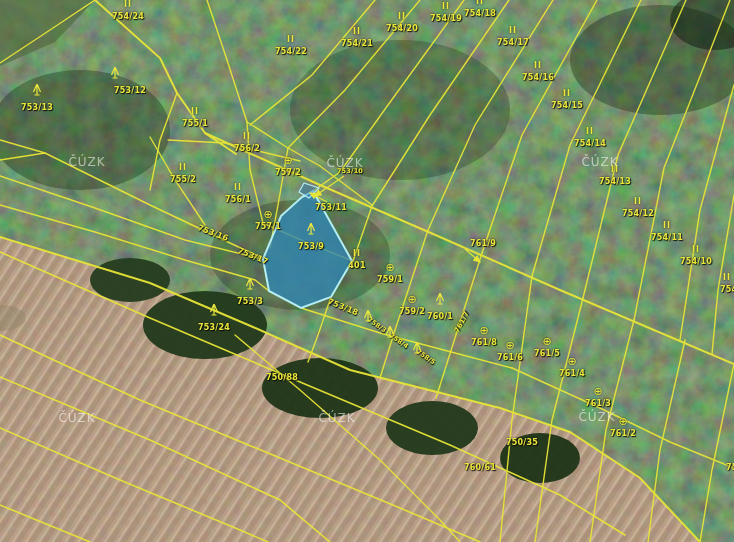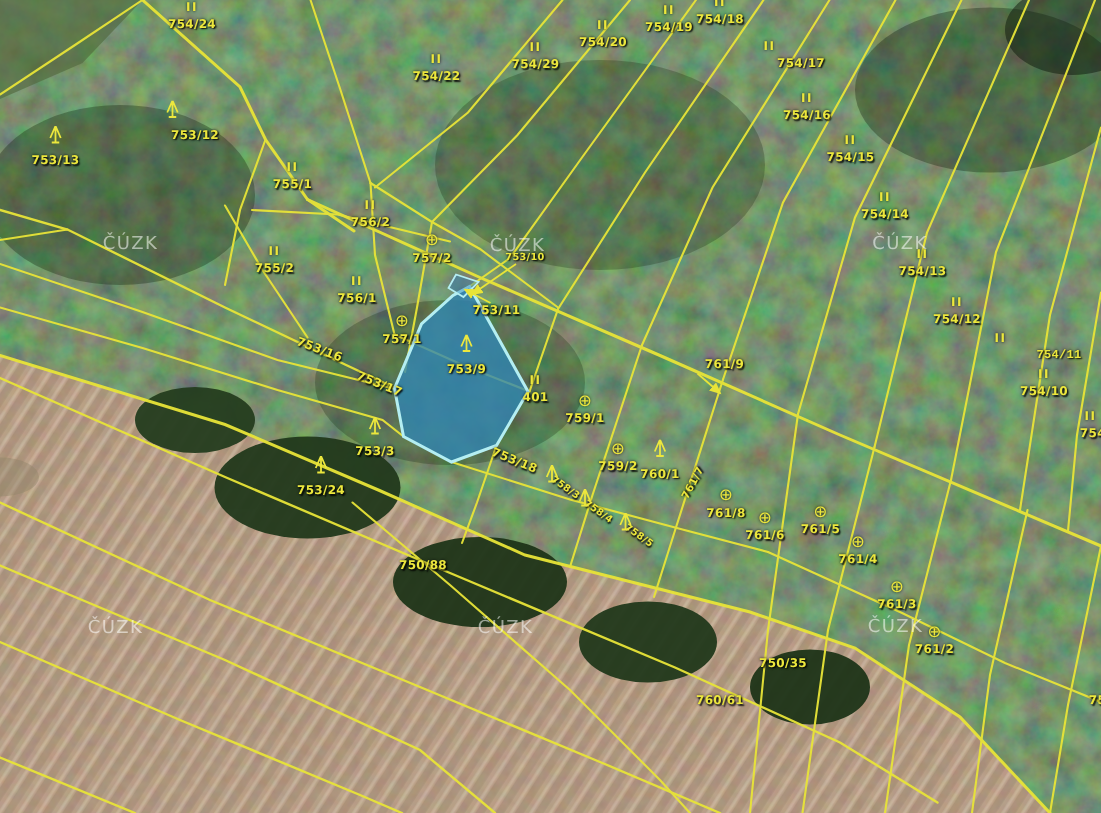--- a/index.html
+++ b/index.html
@@ -138,41 +138,41 @@
       <div class="lab" style="left: 130px; top: 90px;">753/12</div>
       <div class="sym sym-conifer" style="left: 115px; top: 75px;"><svg width="11" height="13" viewBox="0 0 10 13">
           <path d="M5 0 L1.5 8 M5 0 L8.5 8 M5 0 L5 11 M2.5 11 L7.5 11" stroke="#ece73d" stroke-width="1.2" fill="none"></path>
         </svg></div>
       <div class="lab" style="left: 37px; top: 107px;">753/13</div>
       <div class="sym sym-conifer" style="left: 37px; top: 92px;"><svg width="11" height="13" viewBox="0 0 10 13">
           <path d="M5 0 L1.5 8 M5 0 L8.5 8 M5 0 L5 11 M2.5 11 L7.5 11" stroke="#ece73d" stroke-width="1.2" fill="none"></path>
         </svg></div>
       <div class="lab" style="left: 291px; top: 51px;">754/22</div>
       <div class="sym sym-forest" style="left: 291px; top: 40px;">II</div>
-      <div class="lab" style="left: 357px; top: 43px;">754/29</div>
+      <div class="lab" style="left: 357px; top: 43px;">754/21</div>
       <div class="sym sym-forest" style="left: 357px; top: 32px;">II</div>
       <div class="lab" style="left: 402px; top: 28px;">754/20</div>
       <div class="sym sym-forest" style="left: 402px; top: 17px;">II</div>
       <div class="lab" style="left: 446px; top: 18px;">754/19</div>
       <div class="sym sym-forest" style="left: 446px; top: 7px;">II</div>
       <div class="lab" style="left: 480px; top: 13px;">754/18</div>
       <div class="sym sym-forest" style="left: 480px; top: 2px;">II</div>
-      <div class="lab" style="left: 513px; top: 42px; margin-left: 21px;">754/17</div>
+      <div class="lab" style="left: 513px; top: 42px;">754/17</div>
       <div class="sym sym-forest" style="left: 513px; top: 31px;">II</div>
       <div class="lab" style="left: 538px; top: 77px;">754/16</div>
       <div class="sym sym-forest" style="left: 538px; top: 66px;">II</div>
       <div class="lab" style="left: 567px; top: 105px;">754/15</div>
       <div class="sym sym-forest" style="left: 567px; top: 94px;">II</div>
       <div class="lab" style="left: 590px; top: 143px;">754/14</div>
       <div class="sym sym-forest" style="left: 590px; top: 132px;">II</div>
       <div class="lab" style="left: 615px; top: 181px;">754/13</div>
       <div class="sym sym-forest" style="left: 615px; top: 170px;">II</div>
       <div class="lab" style="left: 638px; top: 213px;">754/12</div>
       <div class="sym sym-forest" style="left: 638px; top: 202px;">II</div>
-      <div class="lab" style="left: 706px; top: 237px; font-family: Liberation Mono, monospace;">754/11</div>
+      <div class="lab" style="left: 667px; top: 237px;">754/11</div>
       <div class="sym sym-forest" style="left: 667px; top: 226px;">II</div>
       <div class="lab" style="left: 696px; top: 261px;">754/10</div>
       <div class="sym sym-forest" style="left: 696px; top: 250px;">II</div>
       <div class="lab" style="left: 733px; top: 289px;">754/9</div>
       <div class="sym sym-forest" style="left: 727px; top: 278px;">II</div>
       <div class="lab" style="left: 195px; top: 123px;">755/1</div>
       <div class="sym sym-forest" style="left: 195px; top: 112px;">II</div>
       <div class="lab" style="left: 247px; top: 148px;">756/2</div>
       <div class="sym sym-forest" style="left: 247px; top: 137px;">II</div>
       <div class="lab" style="left: 183px; top: 179px;">755/2</div>

